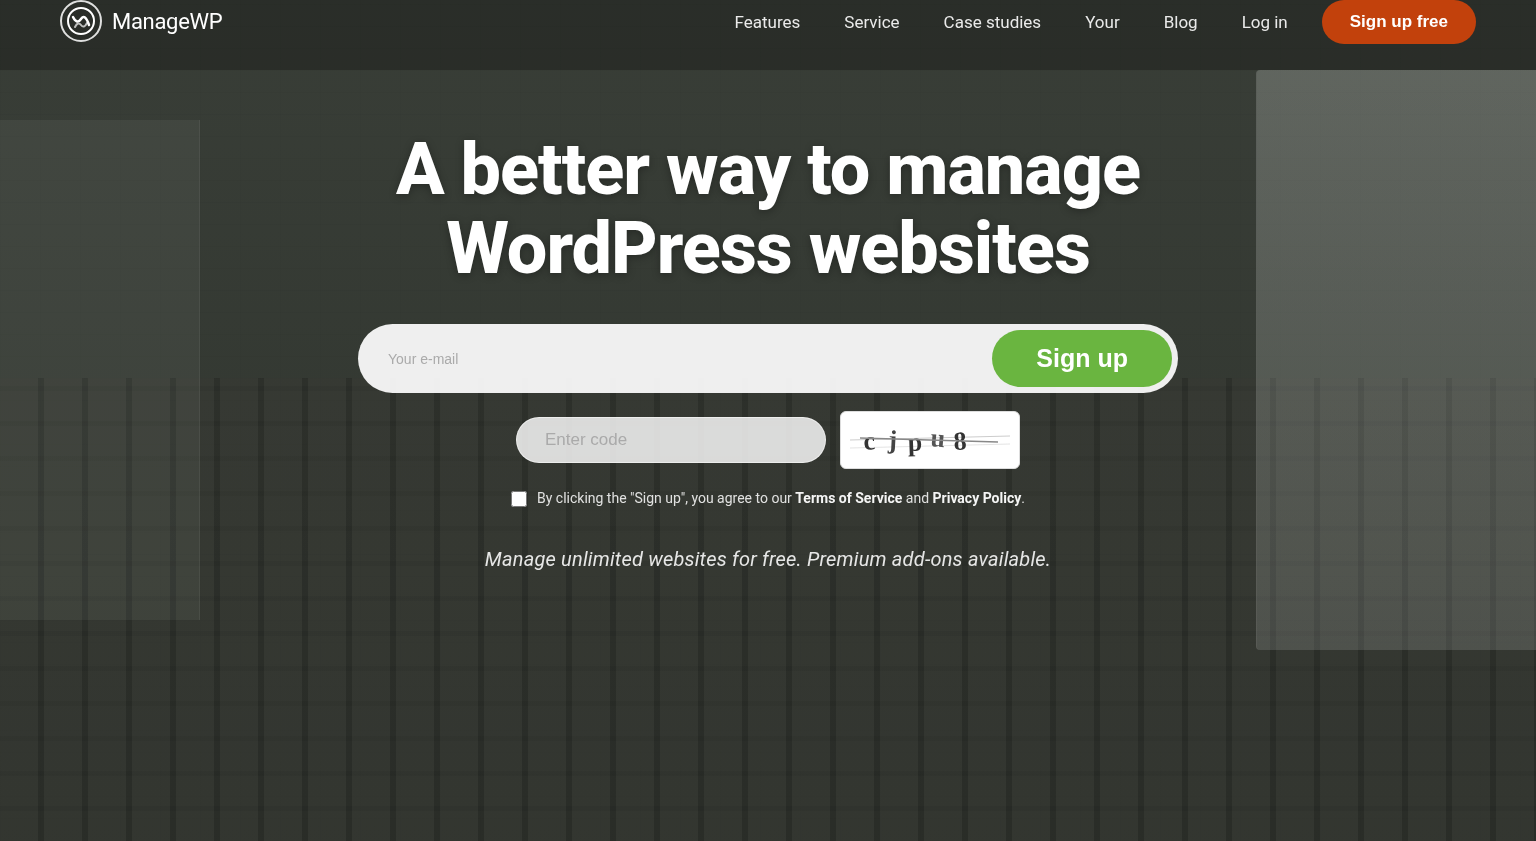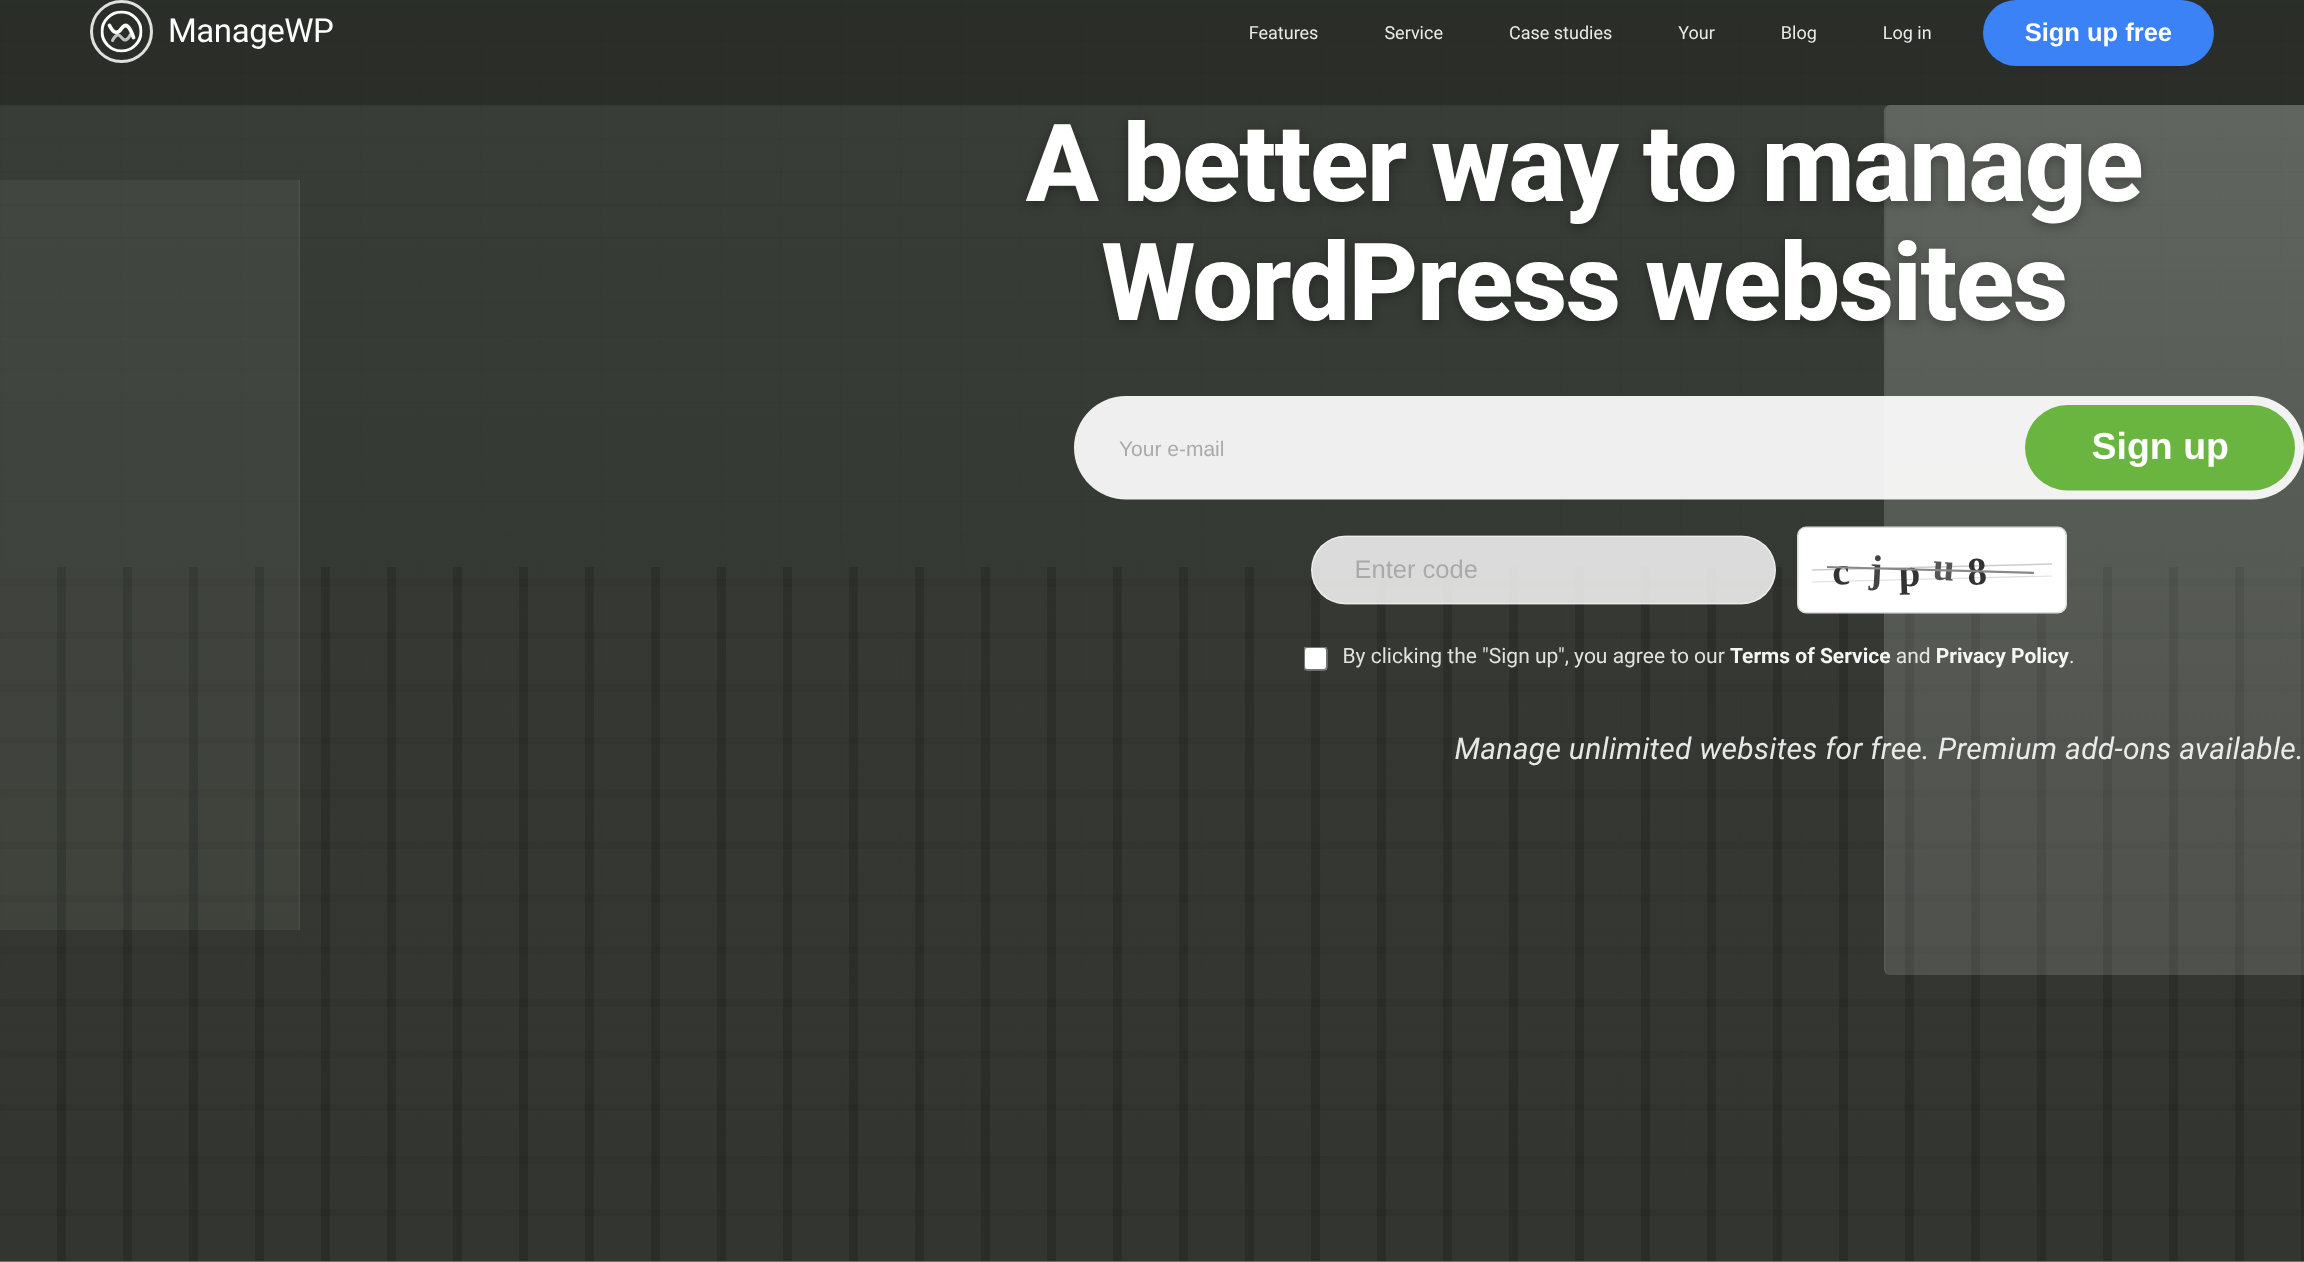--- a/index.html
+++ b/index.html
@@ -120,48 +120,49 @@
 
     .nav-links {
       display: flex;
       align-items: center;
       gap: 0;
     }
 
     .nav-link {
       color: rgba(255,255,255,0.9);
       text-decoration: none;
-      font-size: 12px;
+      font-size: 17px;
       font-weight: 400;
       padding: 8px 22px;
       cursor: pointer;
       transition: color 0.2s;
     }
 
     .nav-signup-btn {
-      background: #3b82f6;
+      background: #c2410c;
       color: #fff;
       border: none;
       border-radius: 30px;
       padding: 12px 28px;
       font-size: 17px;
       font-weight: 600;
       cursor: pointer;
       margin-left: 12px;
       transition: background 0.2s;
     }
 
     
     .hero-content {
       position: relative;
       z-index: 10;
       display: flex;
       flex-direction: column;
-      align-items: flex-end;
+      align-items: center;
       text-align: center;
+      padding-top: 60px;
     }
 
     .hero-title {
       color: #fff;
       font-size: 72px;
       font-weight: 800;
       line-height: 1.1;
       max-width: 960px;
       text-shadow: 0 2px 8px rgba(0,0,0,0.3);
       letter-spacing: -1px;

